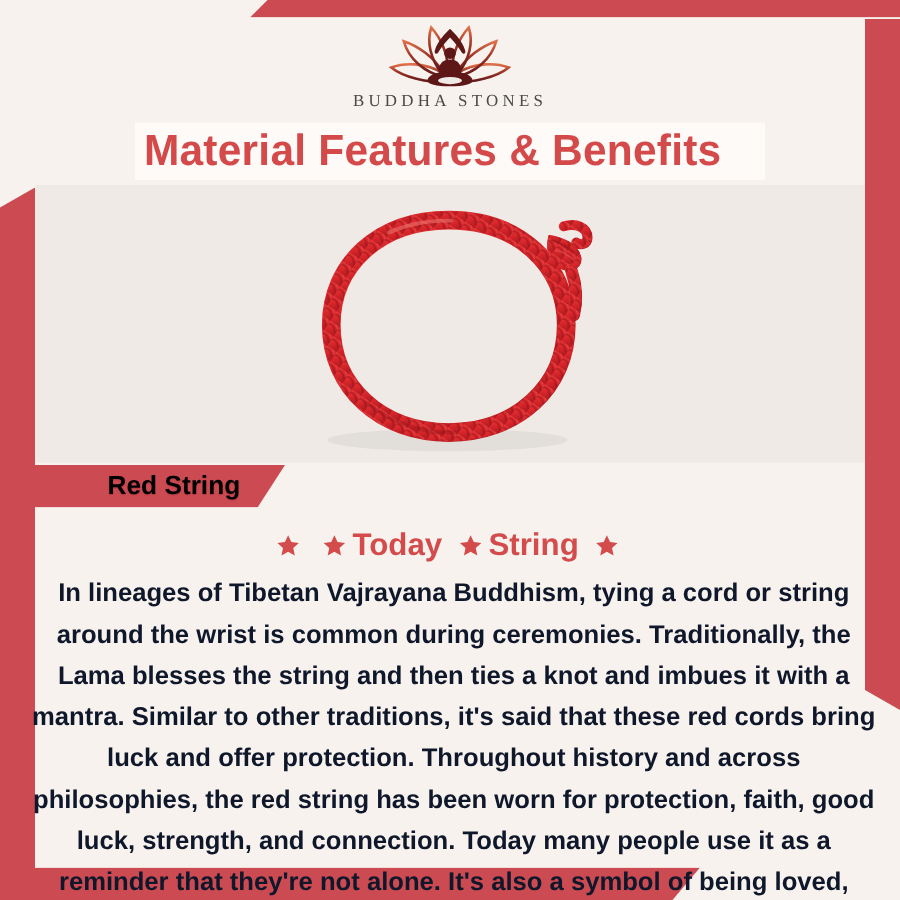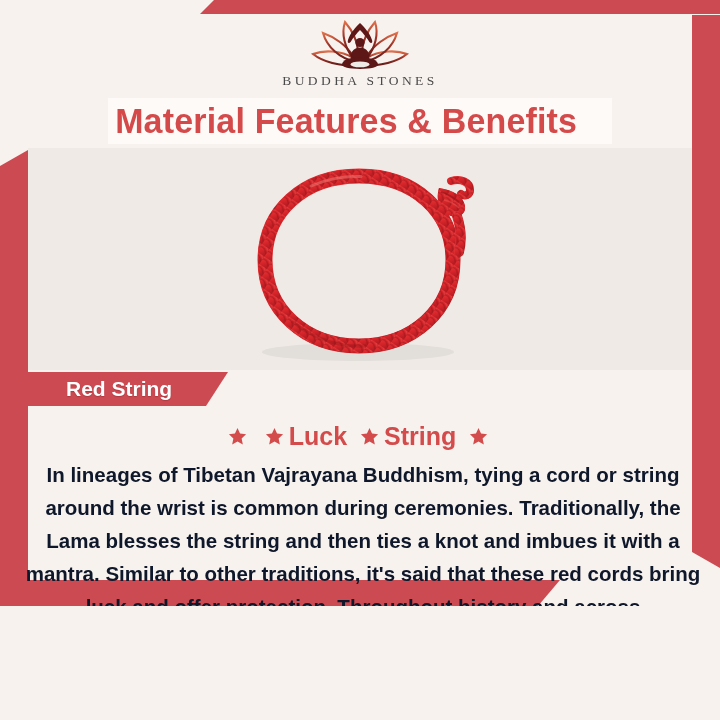--- a/index.html
+++ b/index.html
@@ -3,21 +3,21 @@
 <meta charset="utf-8">
 <title>Buddha Stones — Material Features &amp; Benefits</title>
 <style>
   html,body{margin:0;padding:0;}
   body{
     width:720px;height:720px;overflow:hidden;
     background:#f7f2ee;
     font-family:"Liberation Sans", sans-serif;
     -webkit-font-smoothing:antialiased;
   }
-  #page{position:relative;width:720px;height:606px;background:#f7f2ee;overflow:hidden;}
+  #page{position:relative;width:720px;height:720px;background:#f7f2ee;overflow:hidden;}
 
   
   .frame-top{
     position:absolute;top:0;left:200px;width:520px;height:14px;
     background:#cc4a52;
     clip-path:polygon(14px 0,100% 0,100% 100%,0 100%);
   }
   .frame-right{
     position:absolute;top:15px;right:0;width:28px;height:553px;
     background:#cc4a52;
@@ -73,23 +73,23 @@
   .bracelet{position:absolute;left:50%;top:6px;transform:translateX(-50%);}
 
   
   .ribbon{
     position:absolute;left:28px;top:372px;width:200px;height:34px;
     background:#cc4a52;
     clip-path:polygon(0 0,100% 0,calc(100% - 22px) 100%,0 100%);
     display:flex;align-items:center;
   }
   .ribbon span{
-    margin-left:38px;
-    font-family:"Liberation Sans Narrow","Liberation Sans",sans-serif;
-    font-weight:bold;font-size:21px;color:#ffffff;white-space:nowrap;
+    margin-left:58px;
+    font-family:"Liberation Sans Narrow","Liberation Sans",sans-serif;
+    font-weight:bold;font-size:21px;color:#000000;white-space:nowrap;
     text-shadow:0 1px 1px rgba(120,30,35,.35);
   }
 
   
   .benefits{
     position:absolute;left:28px;right:28px;top:416px;height:40px;
     display:flex;align-items:center;justify-content:center;
     gap:0px;background:#f7f2ee;
   }
   .benefit{
@@ -227,21 +227,21 @@
             <path d="M12 2.4l2.9 6.3 6.9.8-5.1 4.7 1.4 6.8L12 17.6 5.9 21l1.4-6.8L2.2 9.5l6.9-.8z" fill="#d34b4b"></path>
           </svg>
       </span>
     </span>
     <span class="benefit">
       <span class="star">
         <svg viewBox="0 0 24 24">
             <path d="M12 2.4l2.9 6.3 6.9.8-5.1 4.7 1.4 6.8L12 17.6 5.9 21l1.4-6.8L2.2 9.5l6.9-.8z" fill="#d34b4b"></path>
           </svg>
       </span>
-      <span>Luck</span>
+      <span>Today</span>
     </span>
     <span class="benefit">
       <span class="star">
         <svg viewBox="0 0 24 24">
             <path d="M12 2.4l2.9 6.3 6.9.8-5.1 4.7 1.4 6.8L12 17.6 5.9 21l1.4-6.8L2.2 9.5l6.9-.8z" fill="#d34b4b"></path>
           </svg>
       </span>
       <span>String</span>
     </span>
     <span class="benefit">

